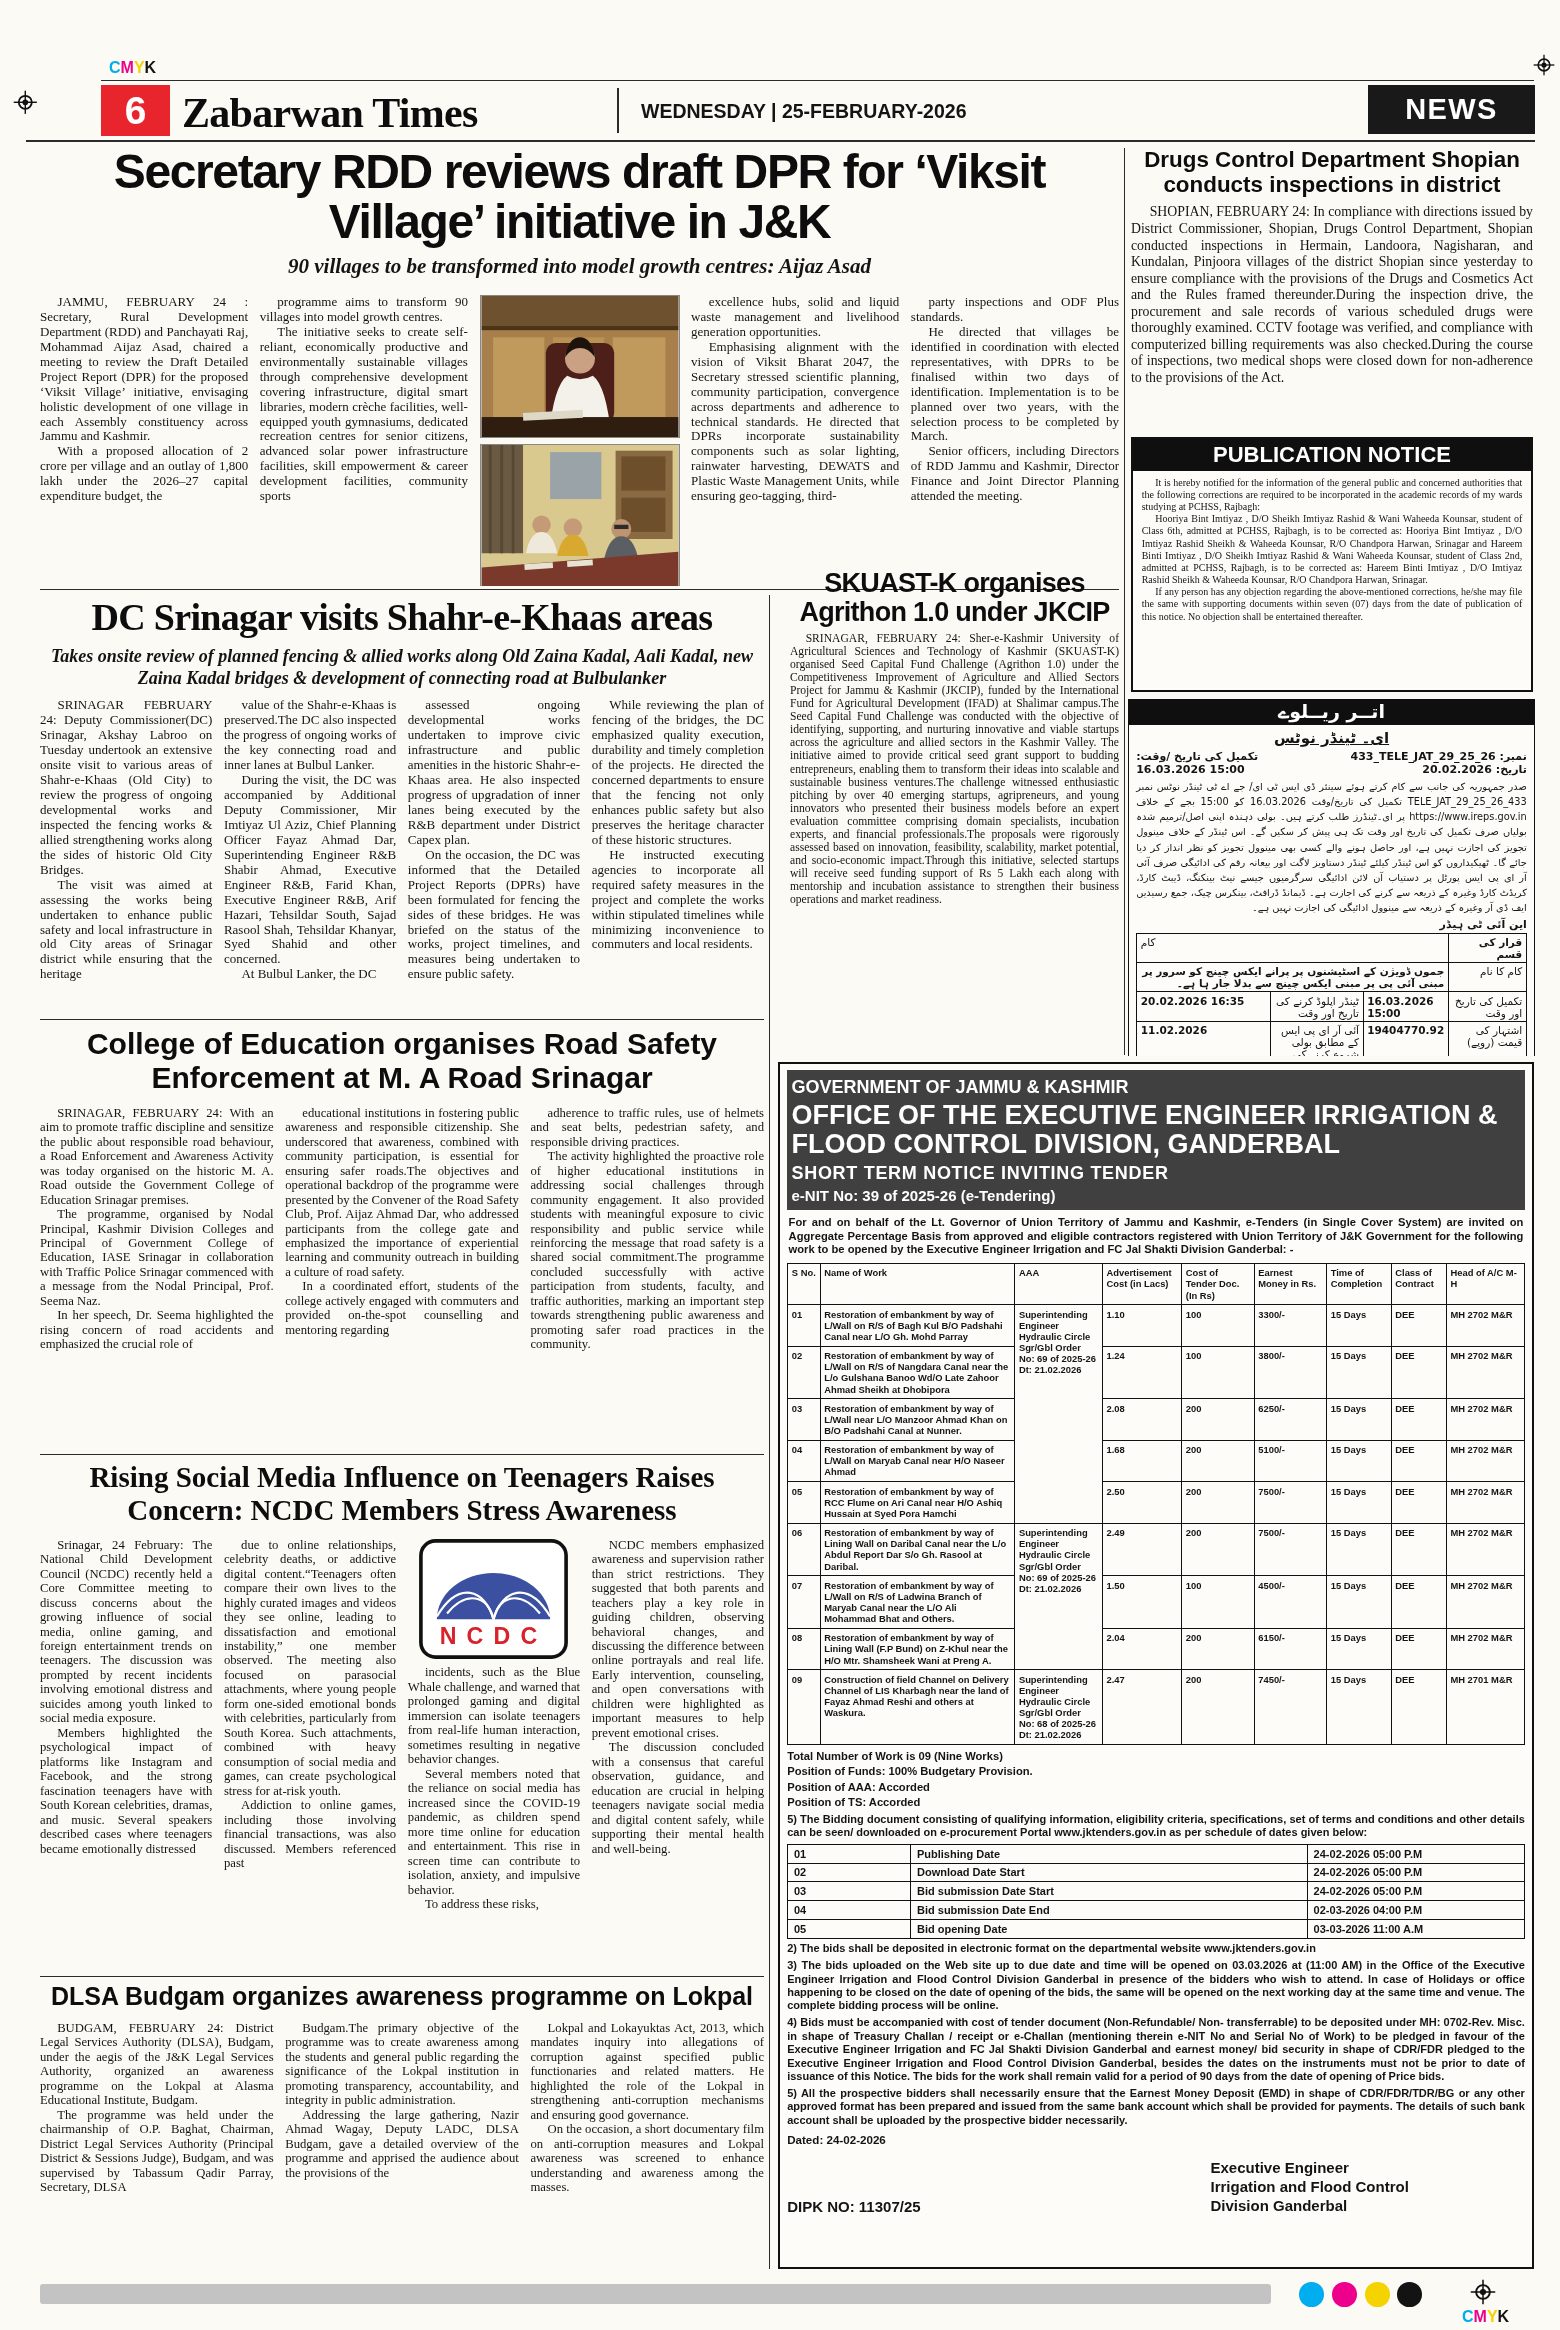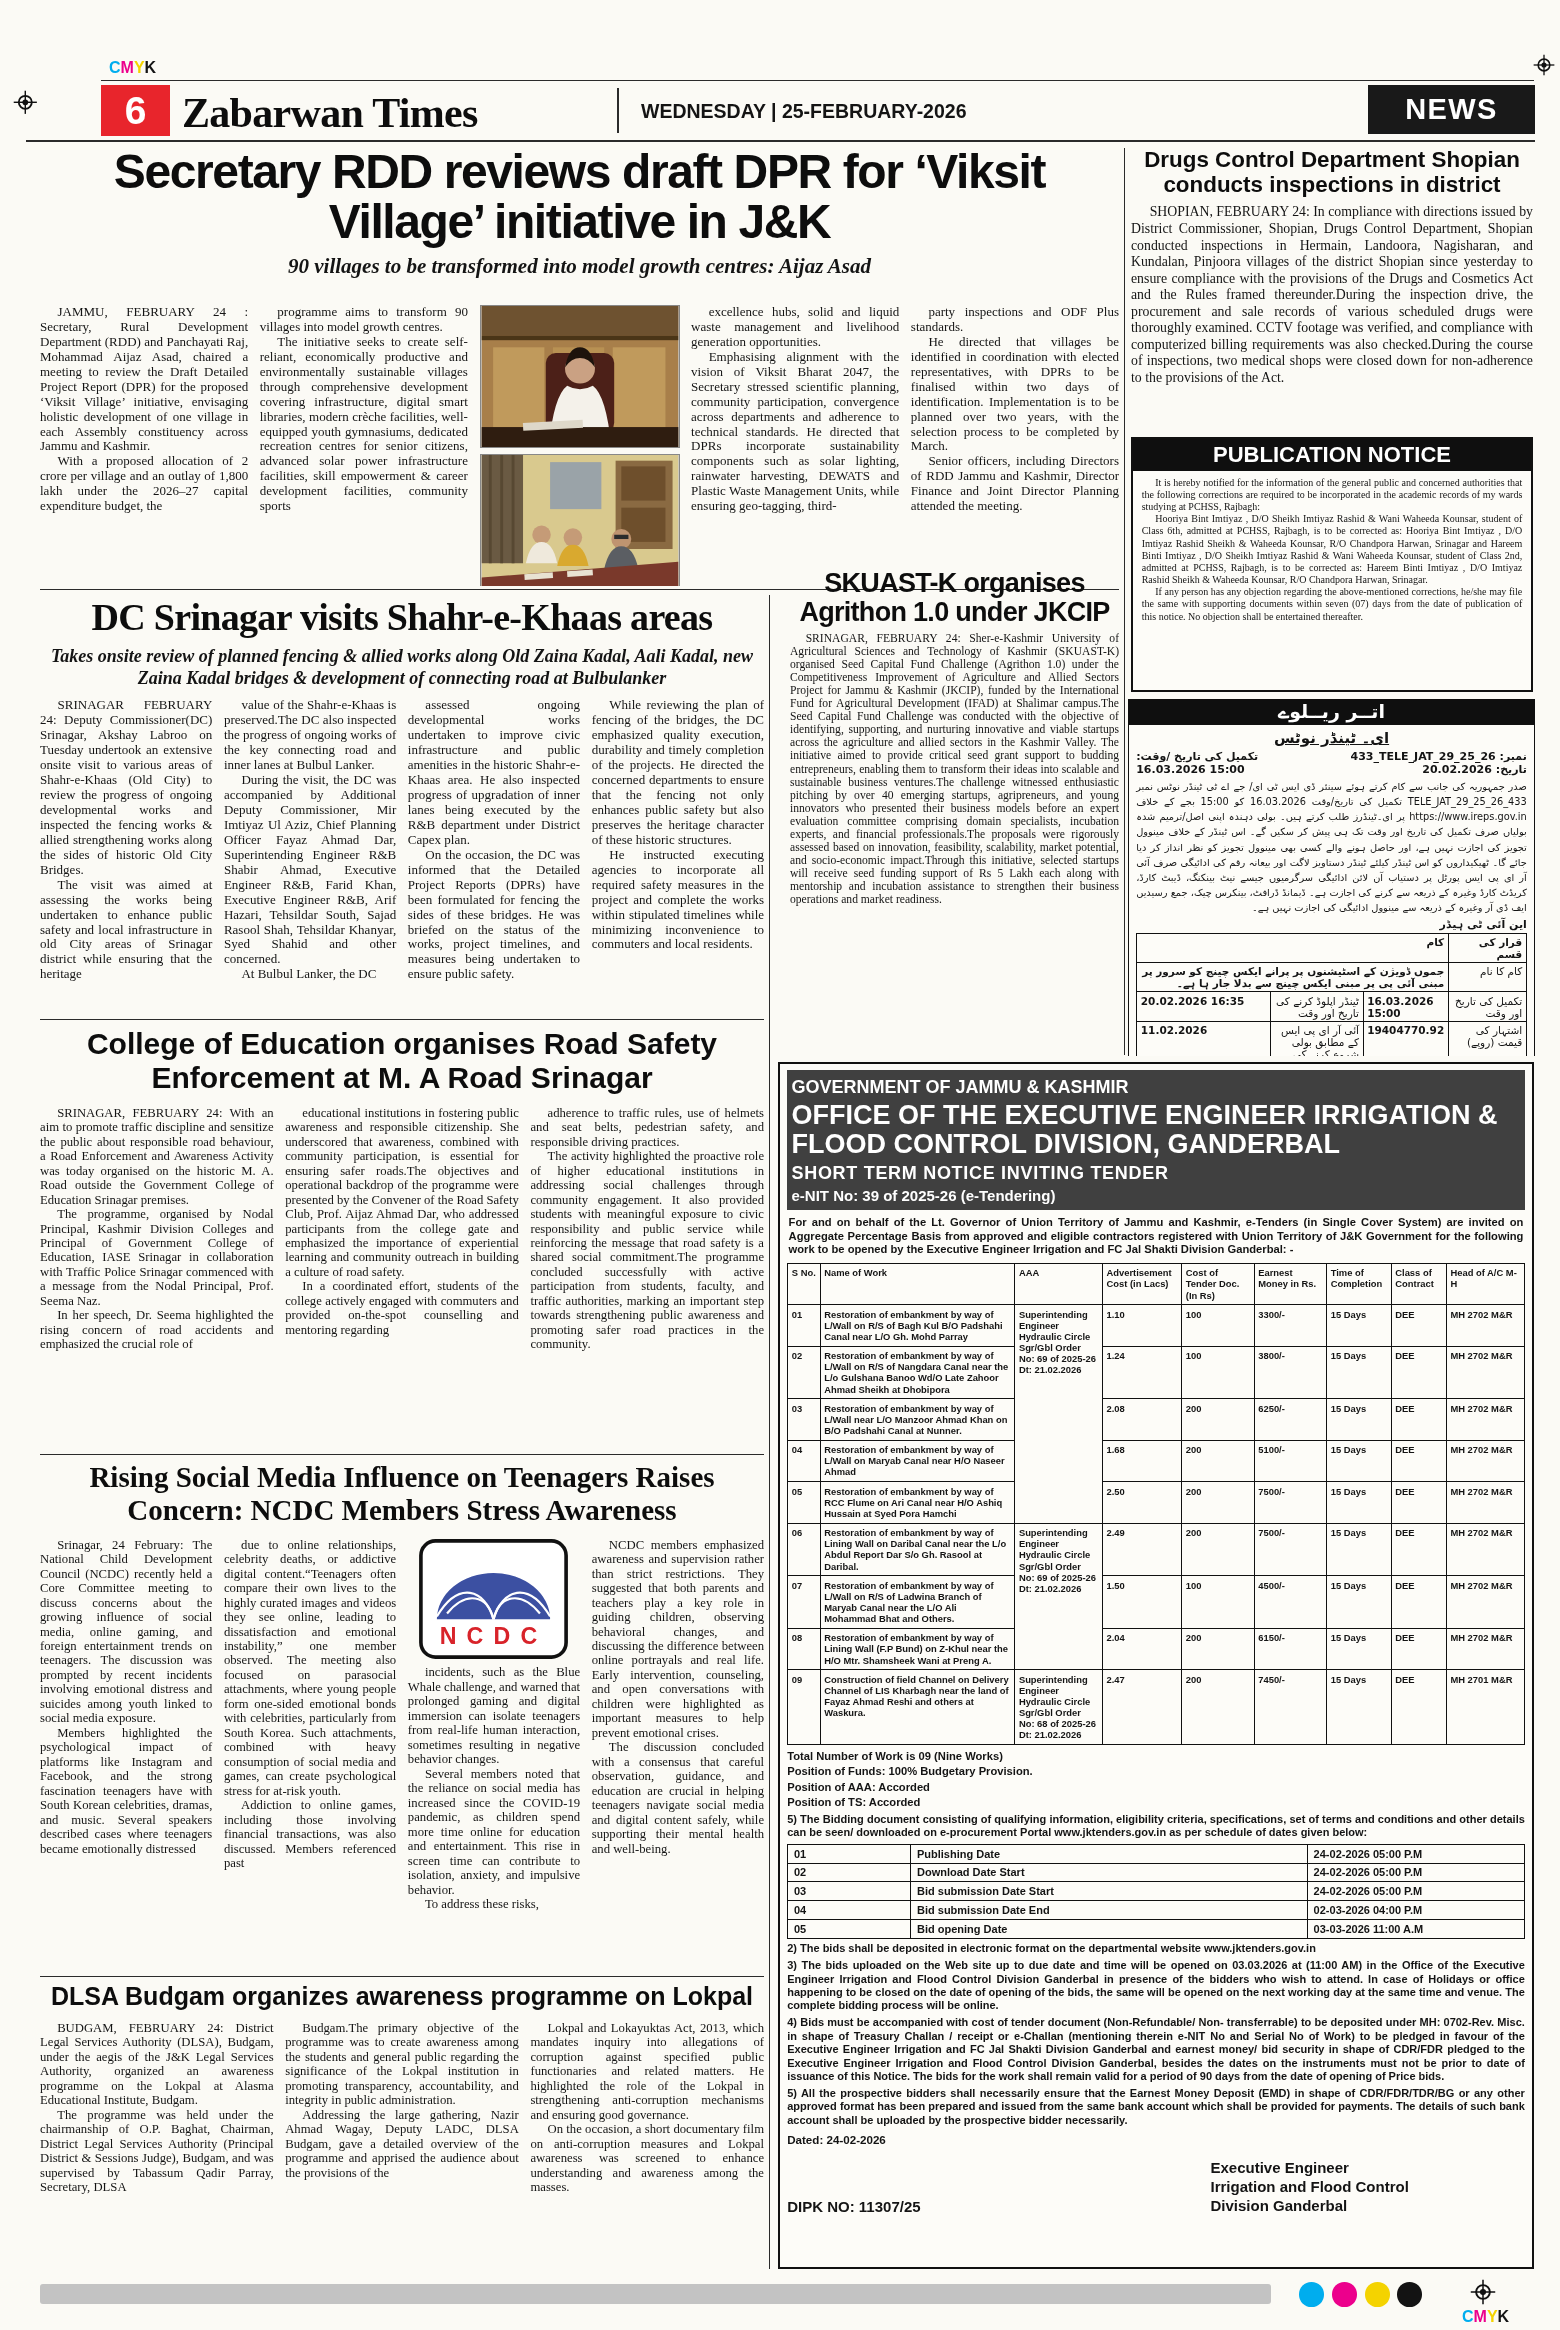--- a/index.html
+++ b/index.html
@@ -115,21 +115,21 @@
   <div class="rule" style="left:1124px;top:148px;width:1.4px;height:907px;"></div>
   <div class="rule" style="left:769px;top:595px;width:1.4px;height:1674px;"></div>
   <div class="rule" style="left:40px;top:589px;width:1079px;height:1.4px;"></div>
   <div class="rule" style="left:40px;top:1019px;width:724px;height:1.4px;"></div>
   <div class="rule" style="left:40px;top:1454px;width:724px;height:1.4px;"></div>
   <div class="rule" style="left:40px;top:1976px;width:724px;height:1.4px;"></div>
 
   <div class="abs" style="left:40px;top:147px;width:1079px;height:439px;overflow:hidden;">
     <div class="headline-sans" style="font-size:48px;line-height:1.04;letter-spacing:-1.4px;">Secretary RDD reviews draft DPR for ‘Viksit Village’ initiative in J&amp;K</div>
     <div class="subhead" style="font-size:21px;margin-top:7.2px;">90 villages to be transformed into model growth centres: Aijaz Asad</div>
-    <div class="cols gap16" style="margin-top:26px;height:297px;">
+    <div class="cols gap16" style="margin-top:16px;height:297px;">
       <div class="col jtext body18">
           <p>JAMMU, FEBRUARY 24 : Secretary, Rural Development Department (RDD) and Panchayati Raj, Mohammad Aijaz Asad, chaired a meeting to review the Draft Detailed Project Report (DPR) for the proposed ‘Viksit Village’ initiative, envisaging holistic development of one village in each Assembly constituency across Jammu and Kashmir.</p>
           <p>With a proposed allocation of 2 crore per village and an outlay of 1,800 lakh under the 2026–27 capital expenditure budget, the</p>
         </div>
       <div class="col jtext body18">
           <p>programme aims to transform 90 villages into model growth centres.</p>
           <p>The initiative seeks to create self-reliant, economically productive and environmentally sustainable villages through comprehensive development covering infrastructure, digital smart libraries, modern crèche facilities, well-equipped youth gymnasiums, dedicated recreation centres for senior citizens, advanced solar power infrastructure facilities, skill empowerment &amp; career development facilities, community sports</p>
         </div>
       <div style="flex:0 0 200px;display:flex;flex-direction:column;gap:5.8px;">
         <svg class="photo" width="200" height="143" viewBox="0 0 276 198">
@@ -239,21 +239,21 @@
       <div style="display:flex;justify-content:space-between;font-size:11px;font-weight:bold;">
         <div><span>تاریخ:</span> <span class="ltr">20.02.2026</span></div>
         <div class="ltr">16.03.2026 15:00</div>
       </div>
       <div class="jtext" style="font-size:9.8px;line-height:1.55;margin-top:2.9px;">صدر جمہوریہ کی جانب سے کام کرتے ہوئے سینئر ڈی ایس ٹی ای/ جے اے ٹی ٹینڈر نوٹس نمبر 433_TELE_JAT_29_25_26 تکمیل کی تاریخ/وقت 16.03.2026 کو 15:00 بجے کے خلاف https://www.ireps.gov.in پر ای۔ٹینڈرز طلب کرتے ہیں۔ بولی دہندہ اپنی اصل/ترمیم شدہ بولیاں صرف تکمیل کی تاریخ اور وقت تک ہی پیش کر سکیں گے۔ اس ٹینڈر کے خلاف مینوول تجویز کی اجازت نہیں ہے، اور حاصل ہونے والے کسی بھی مینوول تجویز کو نظر انداز کر دیا جائے گا۔ ٹھیکیداروں کو اس ٹینڈر کیلئے ٹینڈر دستاویز لاگت اور بیعانہ رقم کی ادائیگی صرف آئی آر ای پی ایس پورٹل پر دستیاب آن لائن ادائیگی سرگرمیوں جیسے نیٹ بینکنگ، ڈیبٹ کارڈ، کریڈٹ کارڈ وغیرہ کے ذریعہ سے کرنے کی اجازت ہے۔ ڈیمانڈ ڈرافٹ، بینکرس چیک، جمع رسیدیں ایف ڈی آر وغیرہ کے ذریعہ سے مینوول ادائیگی کی اجازت نہیں ہے۔</div>
       <div style="font-weight:bold;font-size:11px;margin:2.9px 0 1.4px;">این آئی ٹی ہیڈر</div>
       <table>
         <tbody>
             <tr>
           <td style="width:78px;font-weight:bold;">قرار کی قسم</td>
-          <td colspan="3" style="text-align:right;font-weight:bold;">کام</td>
+          <td colspan="3" style="text-align:left;font-weight:normal;">کام</td>
         </tr>
         <tr>
           <td>کام کا نام</td>
           <td colspan="3" style="font-weight:bold;">جموں ڈویژن کے اسٹیشنوں پر پرانے ایکس چینج کو سرور پر مبنی آئی پی پر مبنی ایکس چینج سے بدلا جار ہا ہے۔</td>
         </tr>
         <tr>
           <td>تکمیل کی تاریخ اور وقت</td>
           <td class="ltr" style="width:85px;">16.03.2026 15:00</td>
           <td style="width:93px;">ٹینڈر اپلوڈ کرنے کی تاریخ اور وقت</td>
           <td class="ltr">20.02.2026 16:35</td>

